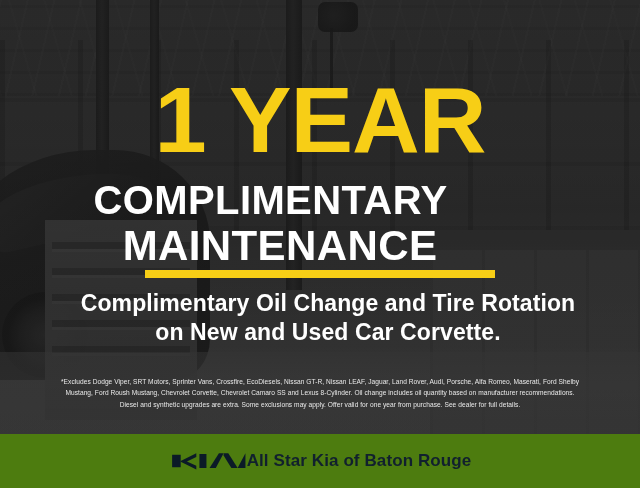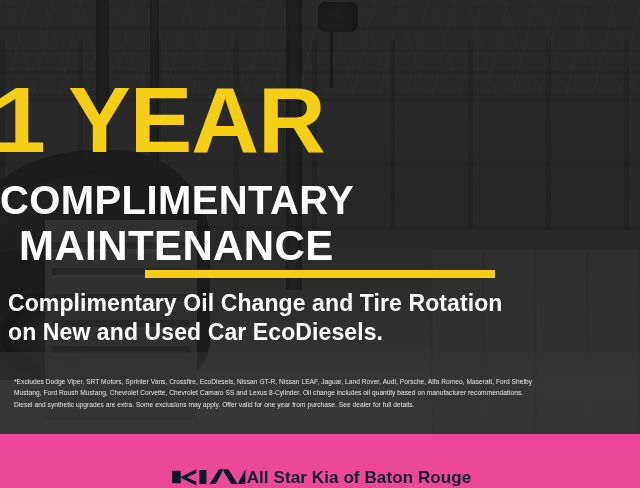--- a/index.html
+++ b/index.html
@@ -170,21 +170,21 @@
     inset: 0;
     background: linear-gradient(180deg, rgba(30,30,30,0.42) 0%, rgba(30,30,30,0.30) 45%, rgba(40,40,40,0.28) 100%);
   }
 
   
   .content {
     position: absolute;
     left: 0; top: 0;
     width: 640px;
     height: 434px;
-    text-align: left;
+    text-align: center;
   }
 
   .headline {
     position: absolute;
     left: 0;
     top: 74px;
     width: 640px;
     color: #F7CE16;
     font-size: 92px;
     line-height: 92px;
@@ -244,23 +244,23 @@
   }
   .disclaimer span { display: block; }
 
   
   .footer {
     position: absolute;
     left: 0;
     top: 434px;
     width: 640px;
     height: 54px;
-    background: #ec4899;
+    background: #4d7c0f;
     display: flex;
-    align-items: flex-end;
+    align-items: center;
     justify-content: center;
   }
   .kia-logo { display: block; }
   .dealer-name {
     color: #11202e;
     font-size: 17px;
     font-weight: bold;
     letter-spacing: 0.1px;
     white-space: nowrap;
   }
@@ -301,21 +301,21 @@
 
     <div class="subhead">
       <span>COMPLIMENTARY</span>
       <span class="line2">MAINTENANCE</span>
     </div>
 
     <div class="divider"></div>
 
     <div class="body-copy">
       <span>Complimentary Oil Change and Tire Rotation</span><br>
-      <span>on New and Used Car EcoDiesels.</span>
+      <span>on New and Used Car Corvette.</span>
     </div>
 
     <div class="disclaimer">
       <span>*Excludes Dodge Viper, SRT Motors, Sprinter Vans, Crossfire, EcoDiesels, Nissan GT-R, Nissan LEAF, Jaguar, Land Rover, Audi, Porsche, Alfa Romeo, Maserati, Ford Shelby</span>
       <span>Mustang, Ford Roush Mustang, Chevrolet Corvette, Chevrolet Camaro SS and Lexus 8-Cylinder. Oil change includes oil quantity based on manufacturer recommendations.</span>
       <span>Diesel and synthetic upgrades are extra. Some exclusions may apply. Offer valid for one year from purchase. See dealer for full details.</span>
     </div>
   </div>
 
   <div class="footer">

